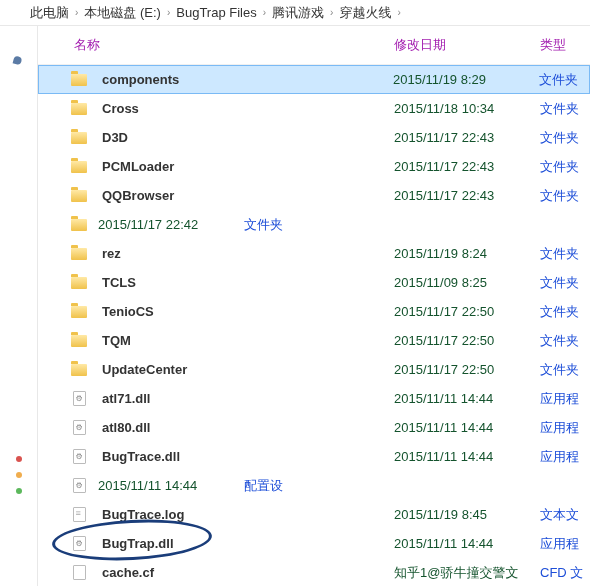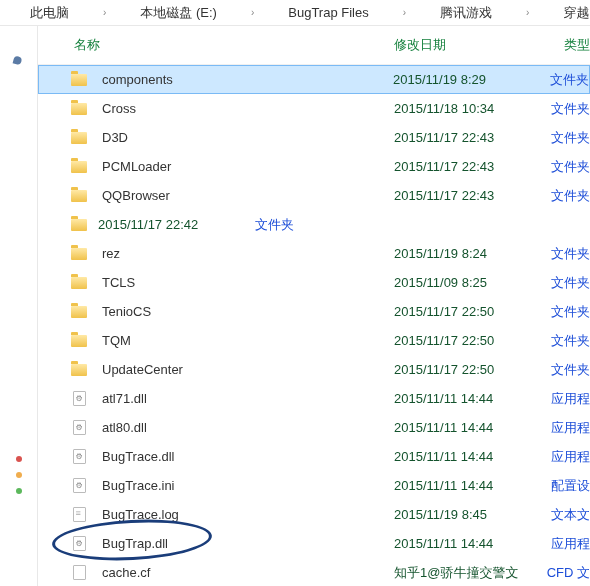--- a/index.html
+++ b/index.html
@@ -12,21 +12,20 @@
       overflow: hidden;
       position: relative;
     }
     .breadcrumb {
       display: flex;
       align-items: center;
       padding: 4px 0 4px 30px;
       border-bottom: 1px solid #e8e8e8;
       color: #333;
       height: 26px;
-      gap: 28px;
     }
     .breadcrumb span { white-space: nowrap; }
     .bc-sep { color: #888; margin: 0 6px; font-size: 10px; }
     .main { display: flex; height: calc(100% - 26px); }
     .sidebar {
       width: 38px;
       border-right: 1px solid #e8e8e8;
       display: flex;
       flex-direction: column;
       align-items: center;
@@ -53,26 +52,26 @@
       border-radius: 50%;
     }
     .c-red { background: #d9534f; }
     .c-yellow { background: #f0ad4e; }
     .c-green { background: #5cb85c; }
     .sidebar .colors { margin-top: 360px; display: flex; flex-direction: column; gap: 10px; }
     .filelist { flex: 1; }
     .header-row {
       display: flex;
       padding: 10px 0 10px 32px;
-      color: #15803d;
+      color: #a21caf;
       border-bottom: 1px solid #f0f0f0;
     }
     .col-name { flex: 1; padding-left: 4px; }
     .col-date { width: 146px; }
-    .col-type { width: 50px; text-align: right; }
+    .col-type { width: 50px; }
     .rows { }
     .row {
       display: flex;
       align-items: center;
       padding: 5.5px 0 5.5px 32px;
       color: #333;
       cursor: default;
     }
     .row.selected {
       background: #cde8ff;
@@ -122,21 +121,21 @@
       color: #aaa;
       left: 2px; top: 0px;
     }
     .file-icon.config::after {
       content: "⚙";
       position: absolute;
       font-size: 8px;
       color: #888;
       left: 2px; top: 2px;
     }
-    .row .col-name { flex: 1; }
+    .row .col-name { flex: 1; font-weight: bold; }
     .row .col-date { width: 146px; color: #14532d; }
     .row .col-type { width: 50px; color: #1d4ed8; }
     .circle-annotation {
       position: absolute;
       left: 52px;
       top: 520px;
       width: 160px;
       height: 40px;
       border: 3px solid #1a3d7a;
       border-radius: 50%;
@@ -285,21 +284,20 @@
             <span class="file-icon gear"></span>
           </span>
           <span class="col-name">BugTrace.dll</span>
           <span class="col-date">2015/11/11 14:44</span>
           <span class="col-type">应用程</span>
         </div>
         <div class="row">
           <span class="icon">
             <span class="file-icon config"></span>
           </span>
-          <span class="col-name">BugTrace.ini</span>
           <span class="col-date">2015/11/11 14:44</span>
           <span class="col-type">配置设</span>
         </div>
         <div class="row">
           <span class="icon">
             <span class="file-icon text"></span>
           </span>
           <span class="col-name">BugTrace.log</span>
           <span class="col-date">2015/11/19 8:45</span>
           <span class="col-type">文本文</span>

